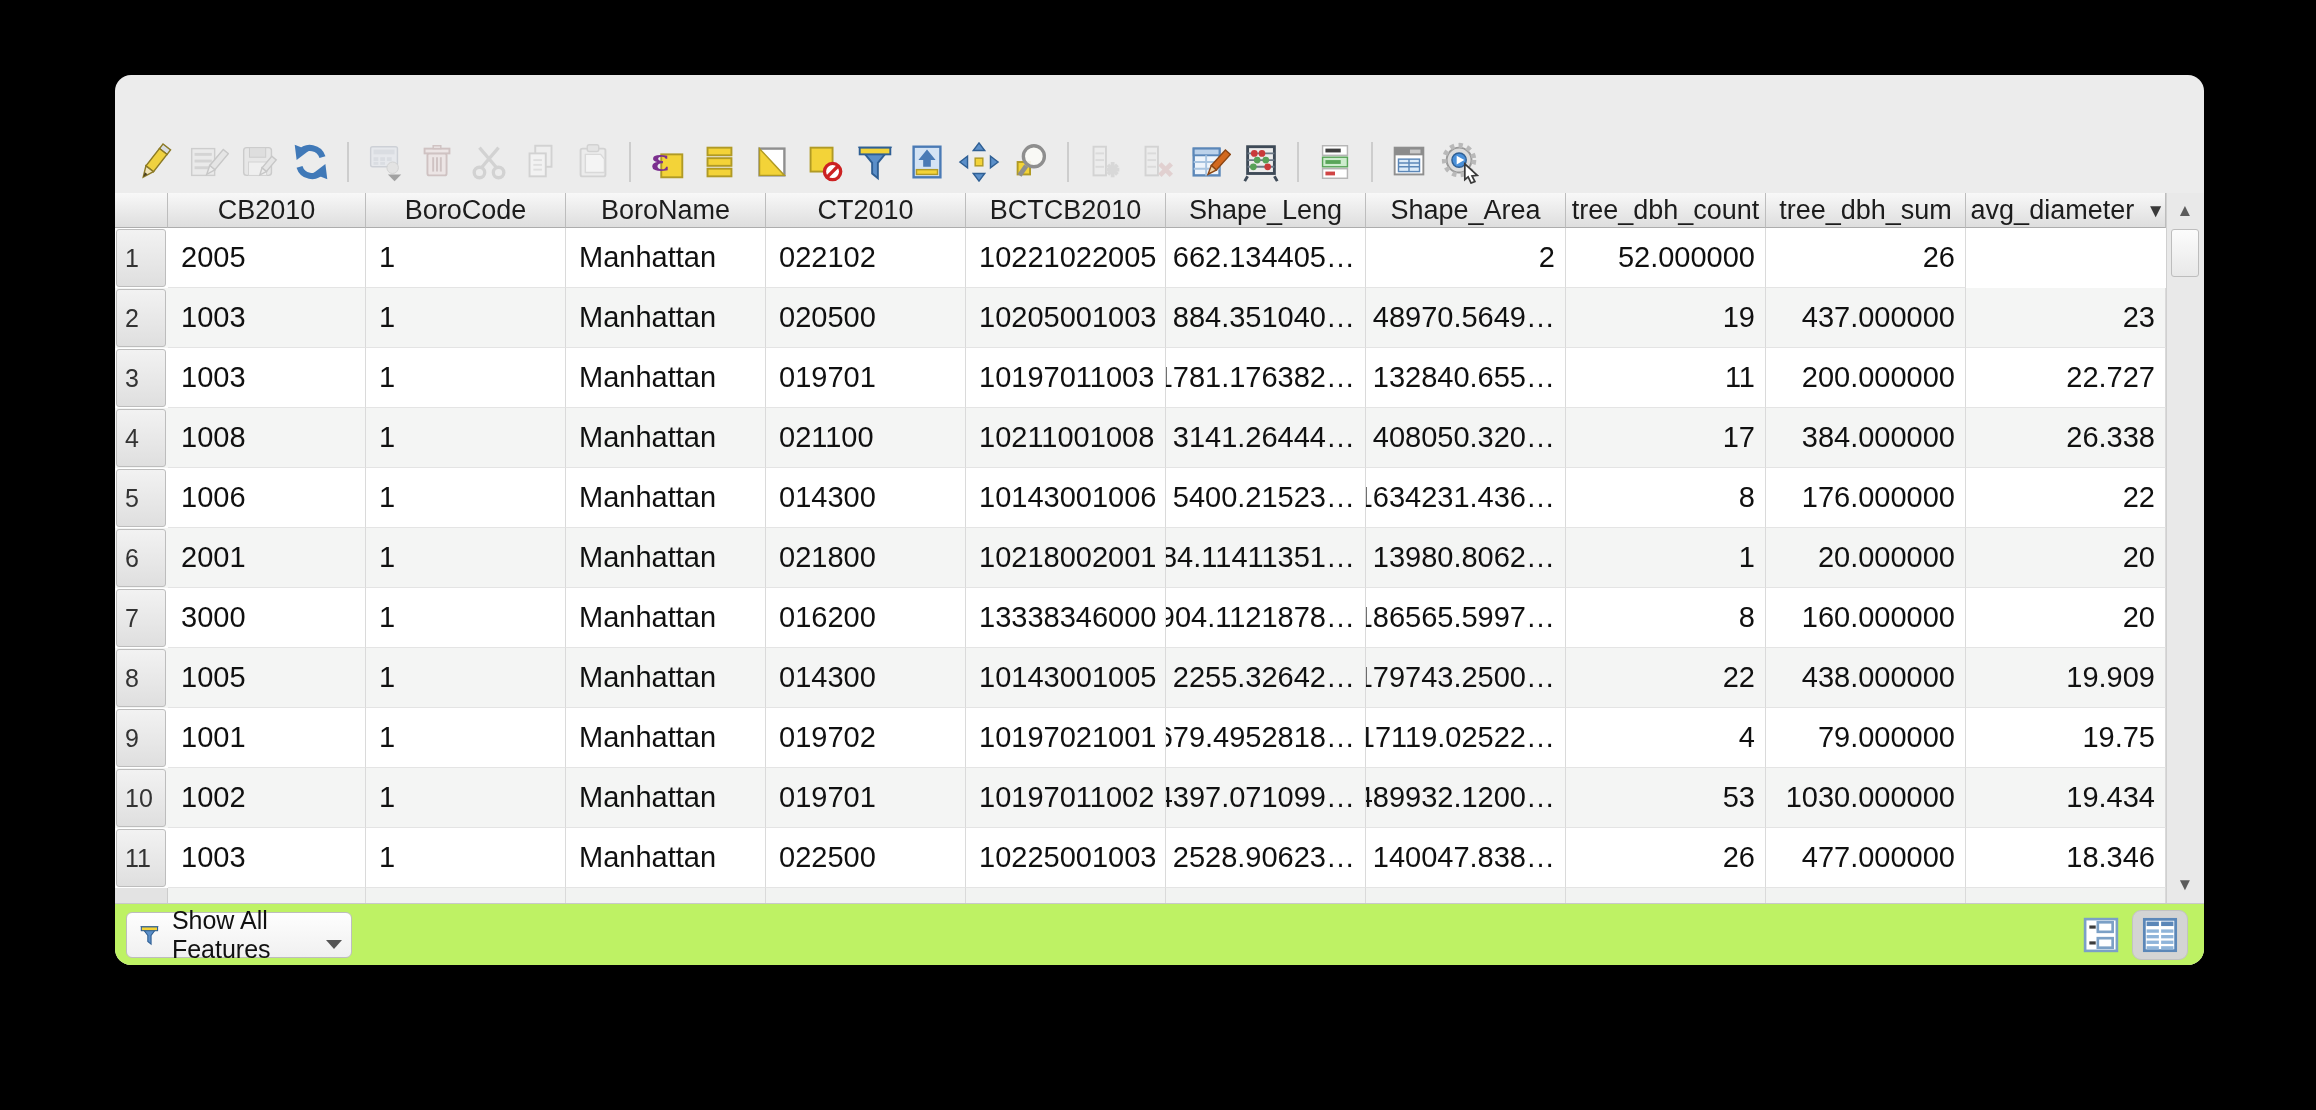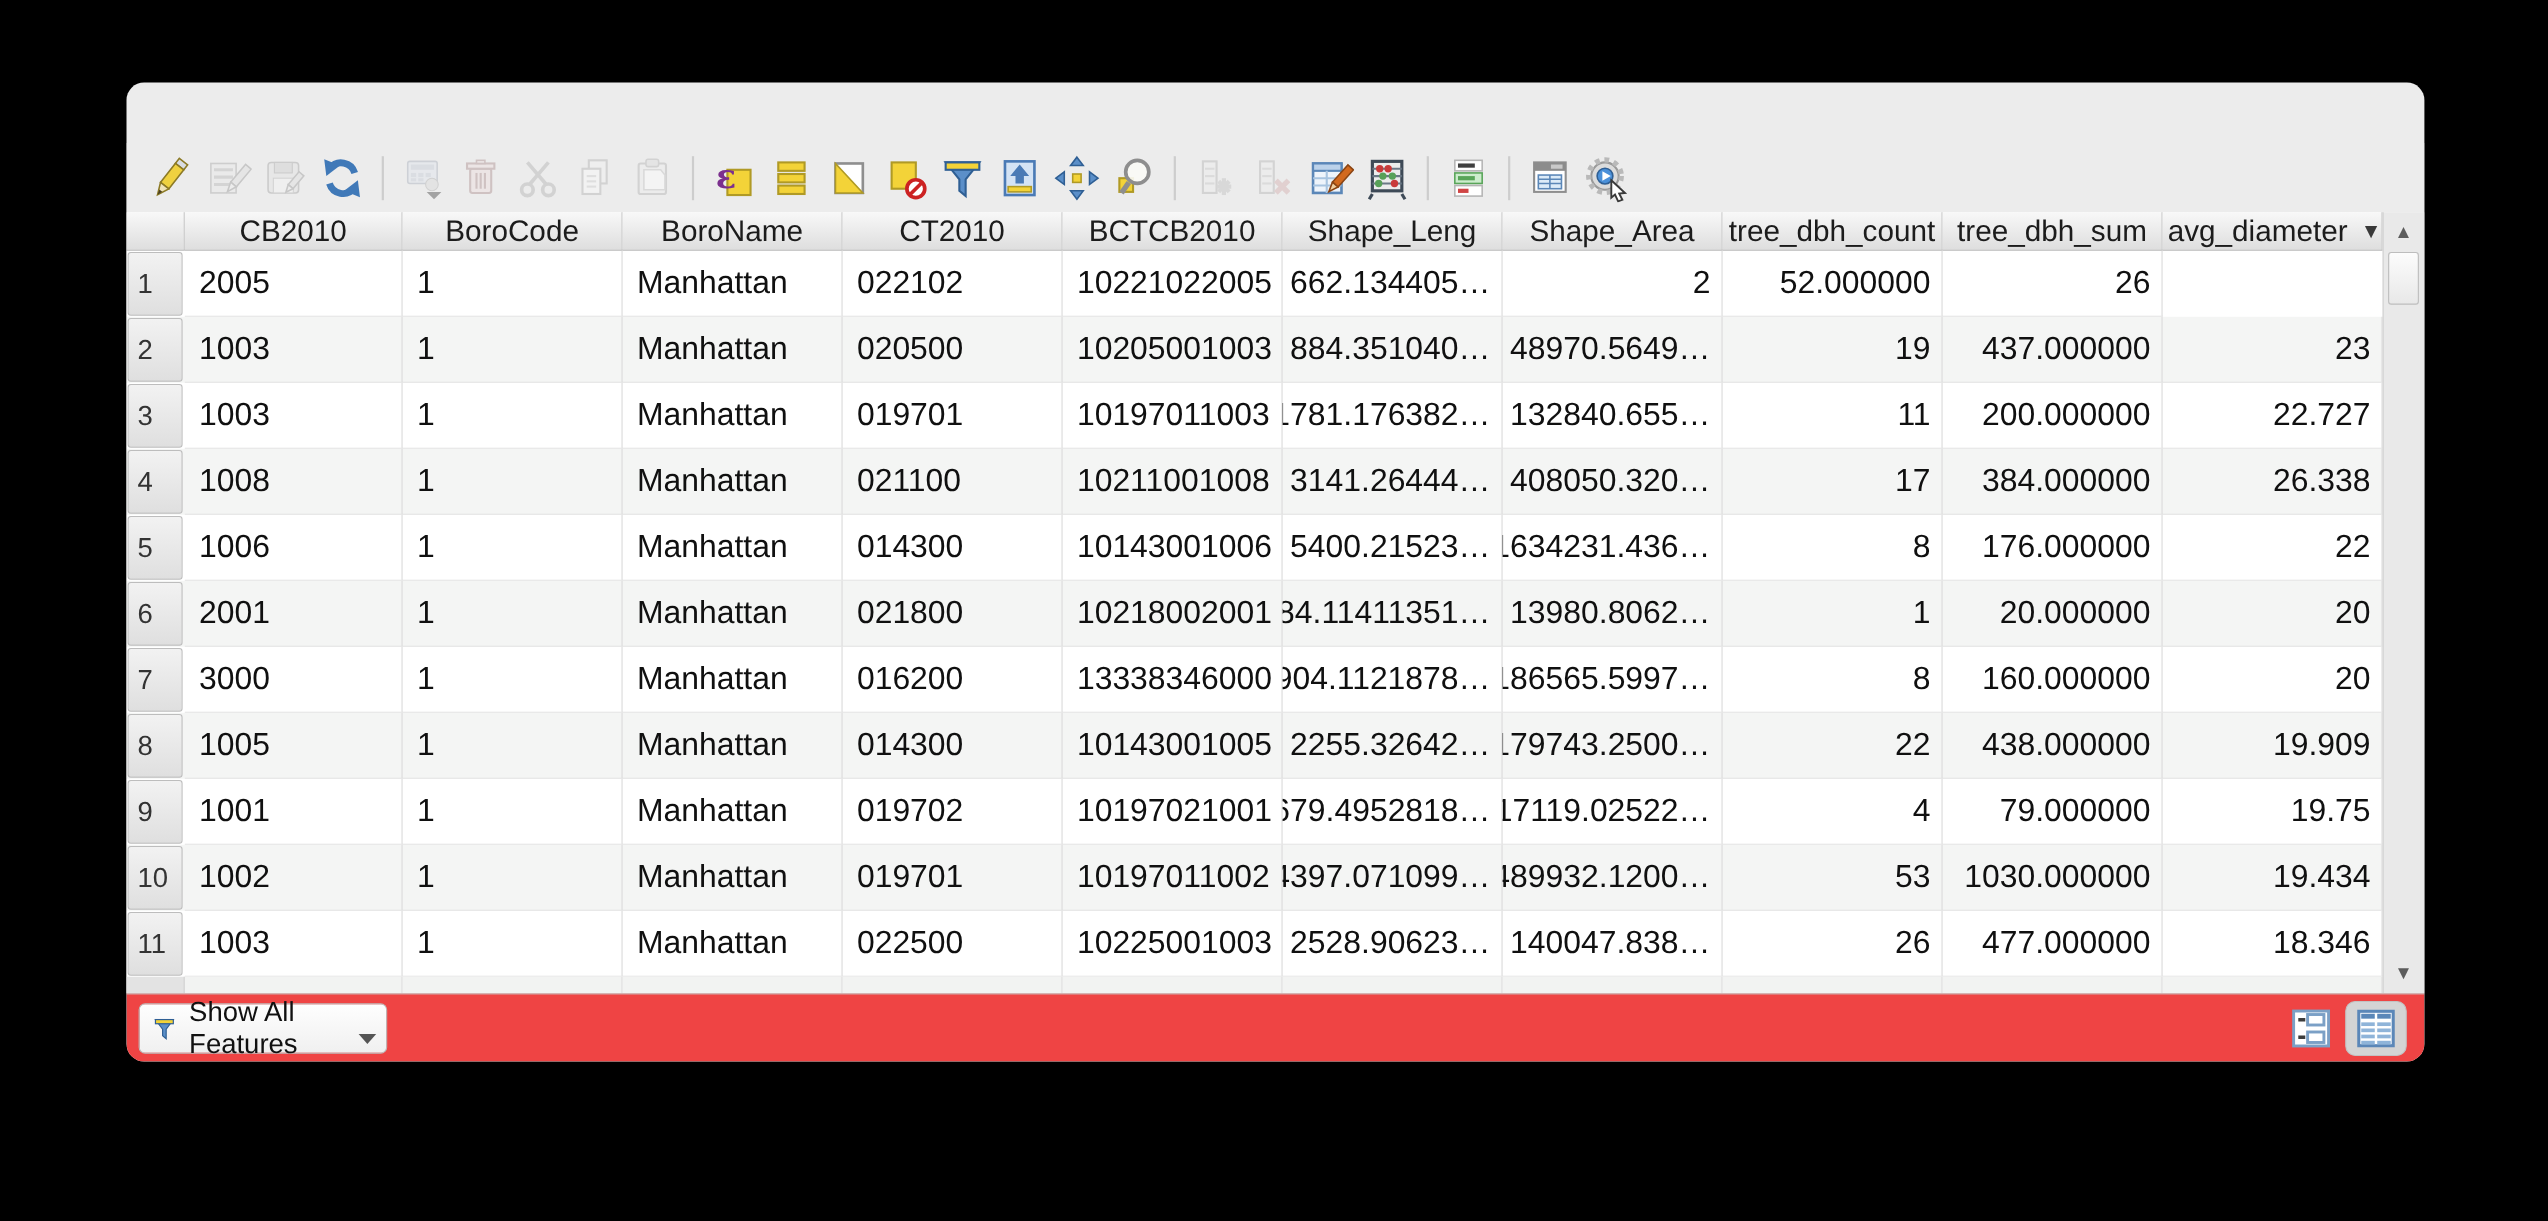--- a/index.html
+++ b/index.html
@@ -62,21 +62,21 @@
     background: #e9e9e9; border-left: 1px solid #d0d0d0; }
   .varrow { position: absolute; left: 3px; width: 30px; height: 28px; display: flex;
     align-items: center; justify-content: center; color: #5c5c5c; font-size: 17px; }
   .varrow.up { top: 4px; }
   .varrow.down { bottom: 4px; }
   .vthumb { position: absolute; left: 4px; top: 36px; width: 28px; height: 48px;
     background: linear-gradient(#fcfcfc,#e8e8e8); border: 1px solid #bdbdbd; border-radius: 3px; }
 
   
   .statusbar { position: absolute; left: 0; bottom: 0; width: 100%; height: 62px;
-    background: #ef4444; border-top: 1px solid #c9c9c9; }
+    background: #bef264; border-top: 1px solid #c9c9c9; }
   .filter-btn { position: absolute; left: 11px; top: 8px; width: 226px; height: 46px;
     background: linear-gradient(#fefefe, #f0f0f0); border: 1px solid #bdbdbd;
     border-radius: 6px; display: flex; align-items: center; padding-left: 10px; cursor: pointer; }
   .filter-btn svg { width: 28px; height: 28px; }
   .filter-btn .lbl { font-size: 25px; color: #111; margin-left: 10px; }
   .filter-caret { position: absolute; right: 9px; bottom: 8px; width: 0; height: 0;
     border-left: 8px solid transparent; border-right: 8px solid transparent;
     border-top: 9px solid #555; }
   .view-toggles { position: absolute; right: 16px; top: 6px; display: flex; align-items: center; gap: 10px; }
   .vt-form { width: 42px; height: 42px; display: flex; align-items: center; justify-content: center; cursor: pointer; }

